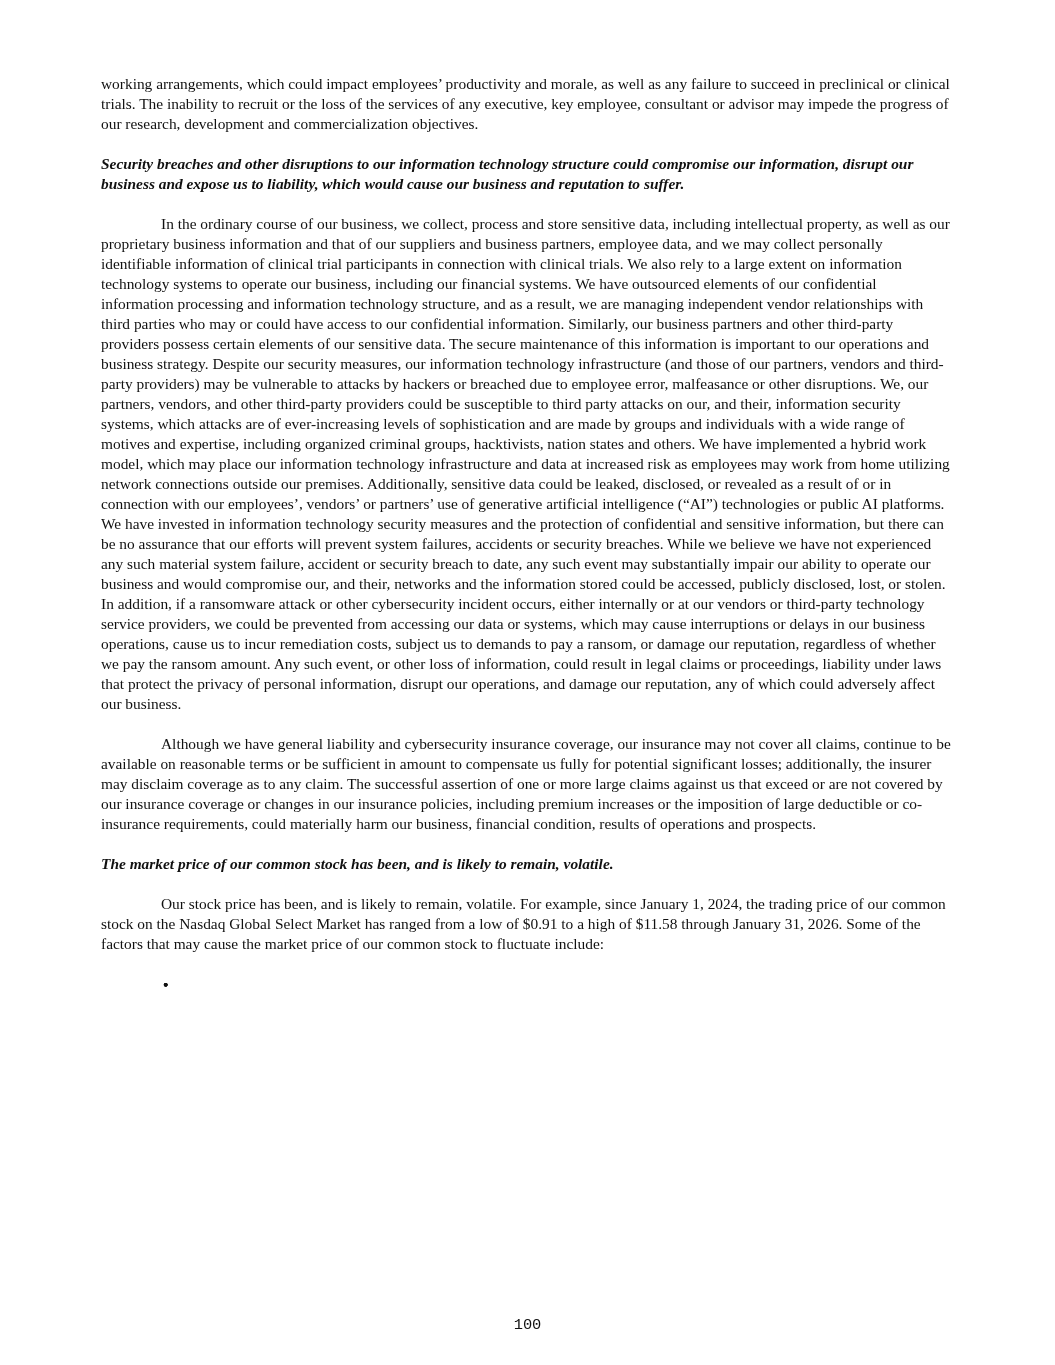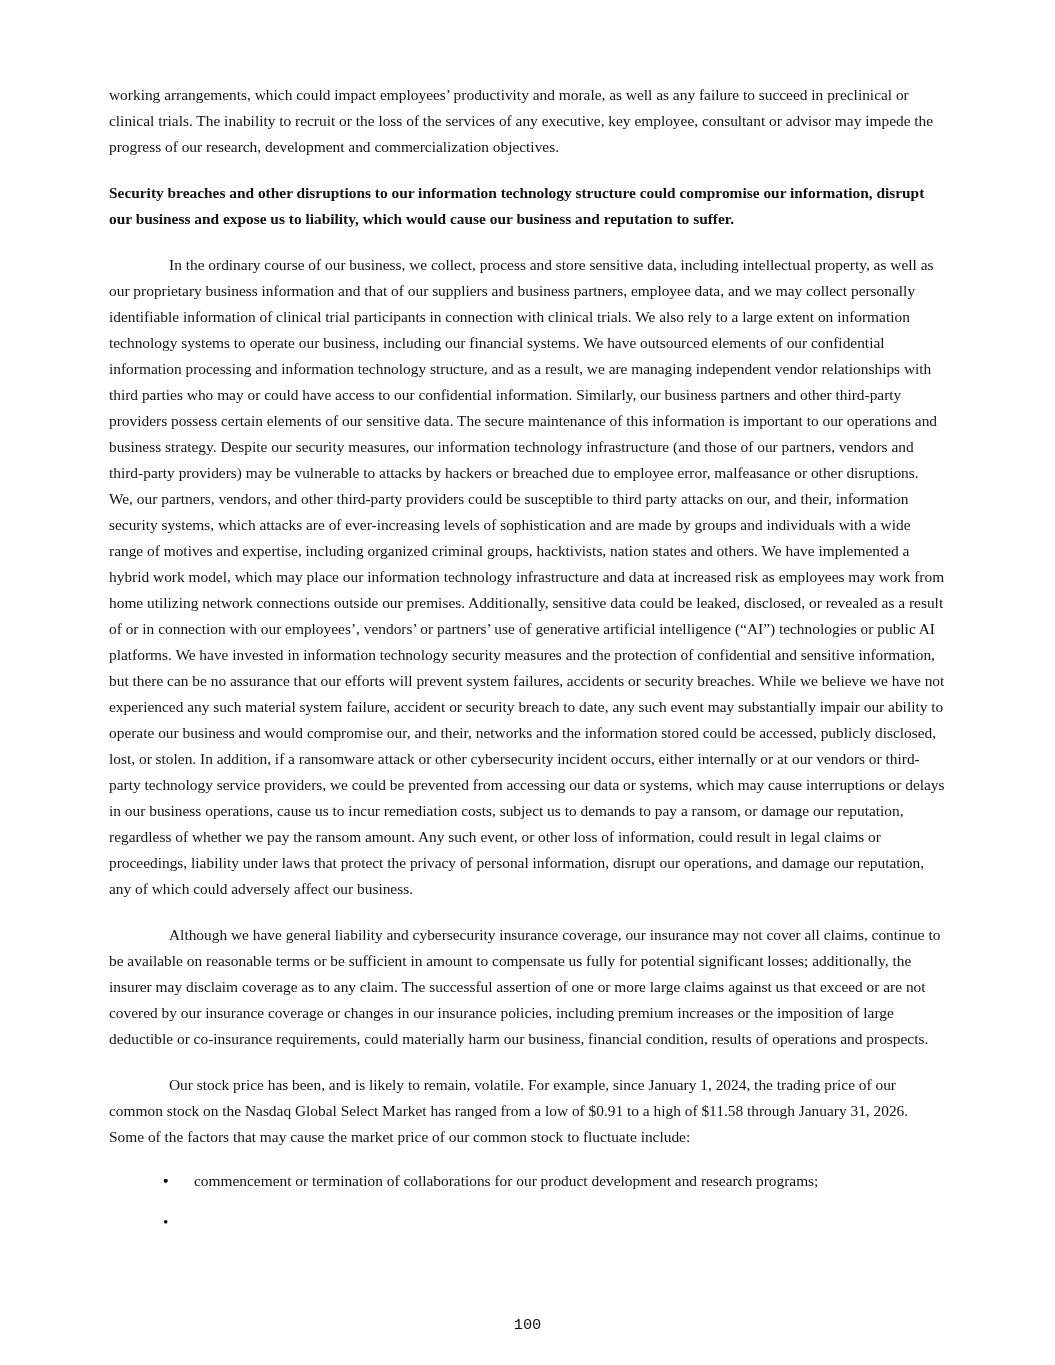--- a/index.html
+++ b/index.html
@@ -1,40 +1,41 @@
 <!DOCTYPE html>
 <html><head>
 <meta charset="utf-8">
 <style>
   html, body { margin: 0; padding: 0; background: #ffffff; }
   body {
     width: 1055px; height: 1365px; position: relative; overflow: hidden;
     font-family: "Liberation Serif", serif; color: #111; font-size: 15.4px;
   }
   .page { position: absolute; left: 101px; top: 74px; width: 852px; }
-  p { margin: 8px; line-height: 26px; }
+  p { margin: 0; line-height: 20px; }
   .para { margin-bottom: 20px; }
   .indent { text-indent: 60px; }
-  .bi { font-weight: bold; }
+  .bi { font-weight: bold; font-style: italic; }
   .b { font-weight: bold; }
   ul.bullets { list-style: none; margin: 0; padding: 0; }
   ul.bullets li { position: relative; padding-left: 93px; line-height: 20.7px; margin-bottom: 20.7px; }
   ul.bullets li .dot { position: absolute; left: 62px; top: 0; }
   .page-num { position: absolute; left: 0; right: 0; top: 1316px; text-align: center; font-family: Liberation Mono, monospace; }
 </style>
 </head>
 <body>
 
 <div class="page">
   <p class="para">working arrangements, which could impact employees’ productivity and morale, as well as any failure to succeed in preclinical or clinical trials. The inability to recruit or the loss of the services of any executive, key employee, consultant or advisor may impede the progress of our research, development and commercialization objectives.</p>
   <p class="para bi">Security breaches and other disruptions to our information technology structure could compromise our information, disrupt our business and expose us to liability, which would cause our business and reputation to suffer.</p>
   <p class="para indent">In the ordinary course of our business, we collect, process and store sensitive data, including intellectual property, as well as our proprietary business information and that of our suppliers and business partners, employee data, and we may collect personally identifiable information of clinical trial participants in connection with clinical trials. We also rely to a large extent on information technology systems to operate our business, including our financial systems. We have outsourced elements of our confidential information processing and information technology structure, and as a result, we are managing independent vendor relationships with third parties who may or could have access to our confidential information. Similarly, our business partners and other third-party providers possess certain elements of our sensitive data. The secure maintenance of this information is important to our operations and business strategy. Despite our security measures, our information technology infrastructure (and those of our partners, vendors and third-party providers) may be vulnerable to attacks by hackers or breached due to employee error, malfeasance or other disruptions. We, our partners, vendors, and other third-party providers could be susceptible to third party attacks on our, and their, information security systems, which attacks are of ever-increasing levels of sophistication and are made by groups and individuals with a wide range of motives and expertise, including organized criminal groups, hacktivists, nation states and others. We have implemented a hybrid work model, which may place our information technology infrastructure and data at increased risk as employees may work from home utilizing network connections outside our premises. Additionally, sensitive data could be leaked, disclosed, or revealed as a result of or in connection with our employees’, vendors’ or partners’ use of generative artificial intelligence (“AI”) technologies or public AI platforms. We have invested in information technology security measures and the protection of confidential and sensitive information, but there can be no assurance that our efforts will prevent system failures, accidents or security breaches. While we believe we have not experienced any such material system failure, accident or security breach to date, any such event may substantially impair our ability to operate our business and would compromise our, and their, networks and the information stored could be accessed, publicly disclosed, lost, or stolen. In addition, if a ransomware attack or other cybersecurity incident occurs, either internally or at our vendors or third-party technology service providers, we could be prevented from accessing our data or systems, which may cause interruptions or delays in our business operations, cause us to incur remediation costs, subject us to demands to pay a ransom, or damage our reputation, regardless of whether we pay the ransom amount. Any such event, or other loss of information, could result in legal claims or proceedings, liability under laws that protect the privacy of personal information, disrupt our operations, and damage our reputation, any of which could adversely affect our business.</p>
   <p class="para indent">Although we have general liability and cybersecurity insurance coverage, our insurance may not cover all claims, continue to be available on reasonable terms or be sufficient in amount to compensate us fully for potential significant losses; additionally, the insurer may disclaim coverage as to any claim. The successful assertion of one or more large claims against us that exceed or are not covered by our insurance coverage or changes in our insurance policies, including premium increases or the imposition of large deductible or co-insurance requirements, could materially harm our business, financial condition, results of operations and prospects.</p>
+  <p class="para bi">The market price of our common stock has been, and is likely to remain, volatile.</p>
   <p class="para indent">Our stock price has been, and is likely to remain, volatile. For example, since January 1, 2024, the trading price of our common stock on the Nasdaq Global Select Market has ranged from a low of $0.91 to a high of $11.58 through January 31, 2026. Some of the factors that may cause the market price of our common stock to fluctuate include:</p>
   <ul class="bullets">
     <li><span class="dot">•</span></li>
     <li><span class="dot">•</span></li>
-    <li><span class="dot">•</span><span>commencement or termination of collaborations for our product development and research programs;</span></li>
+    <li><span class="dot">•</span></li>
     <li><span class="dot">•</span></li>
   </ul>
 </div>
 
 <div class="page-num">100</div>
 
 </body></html>

